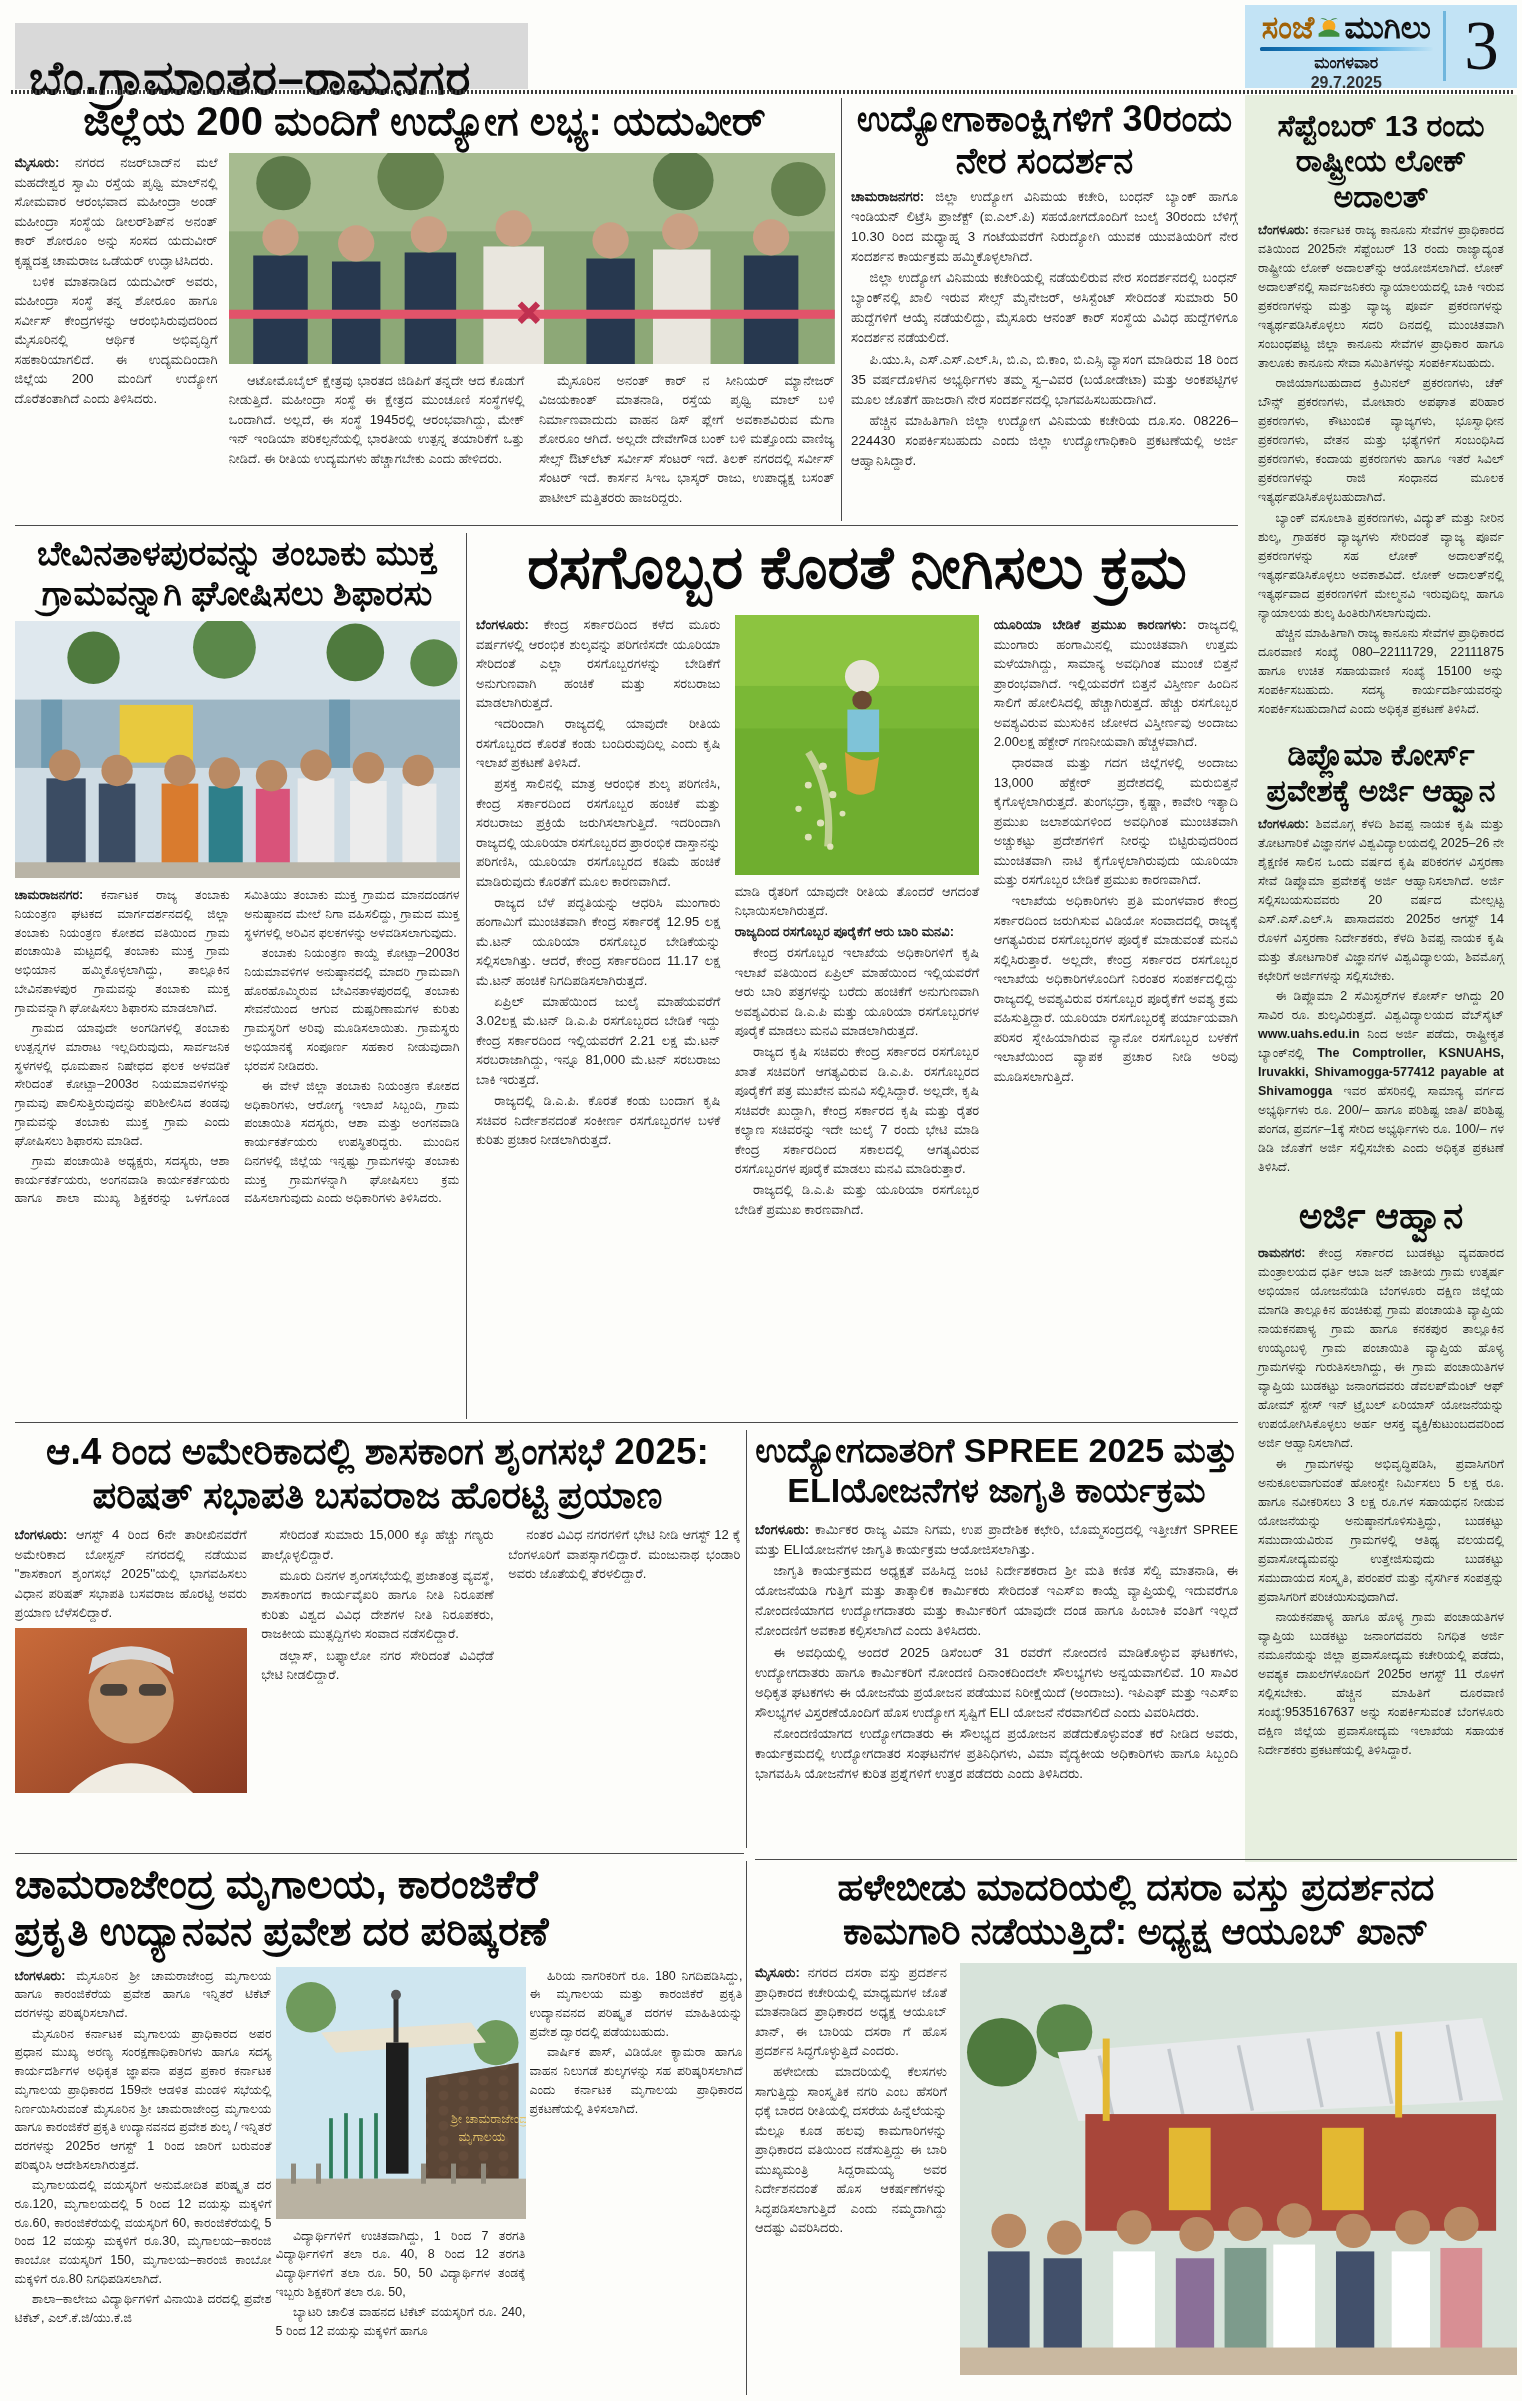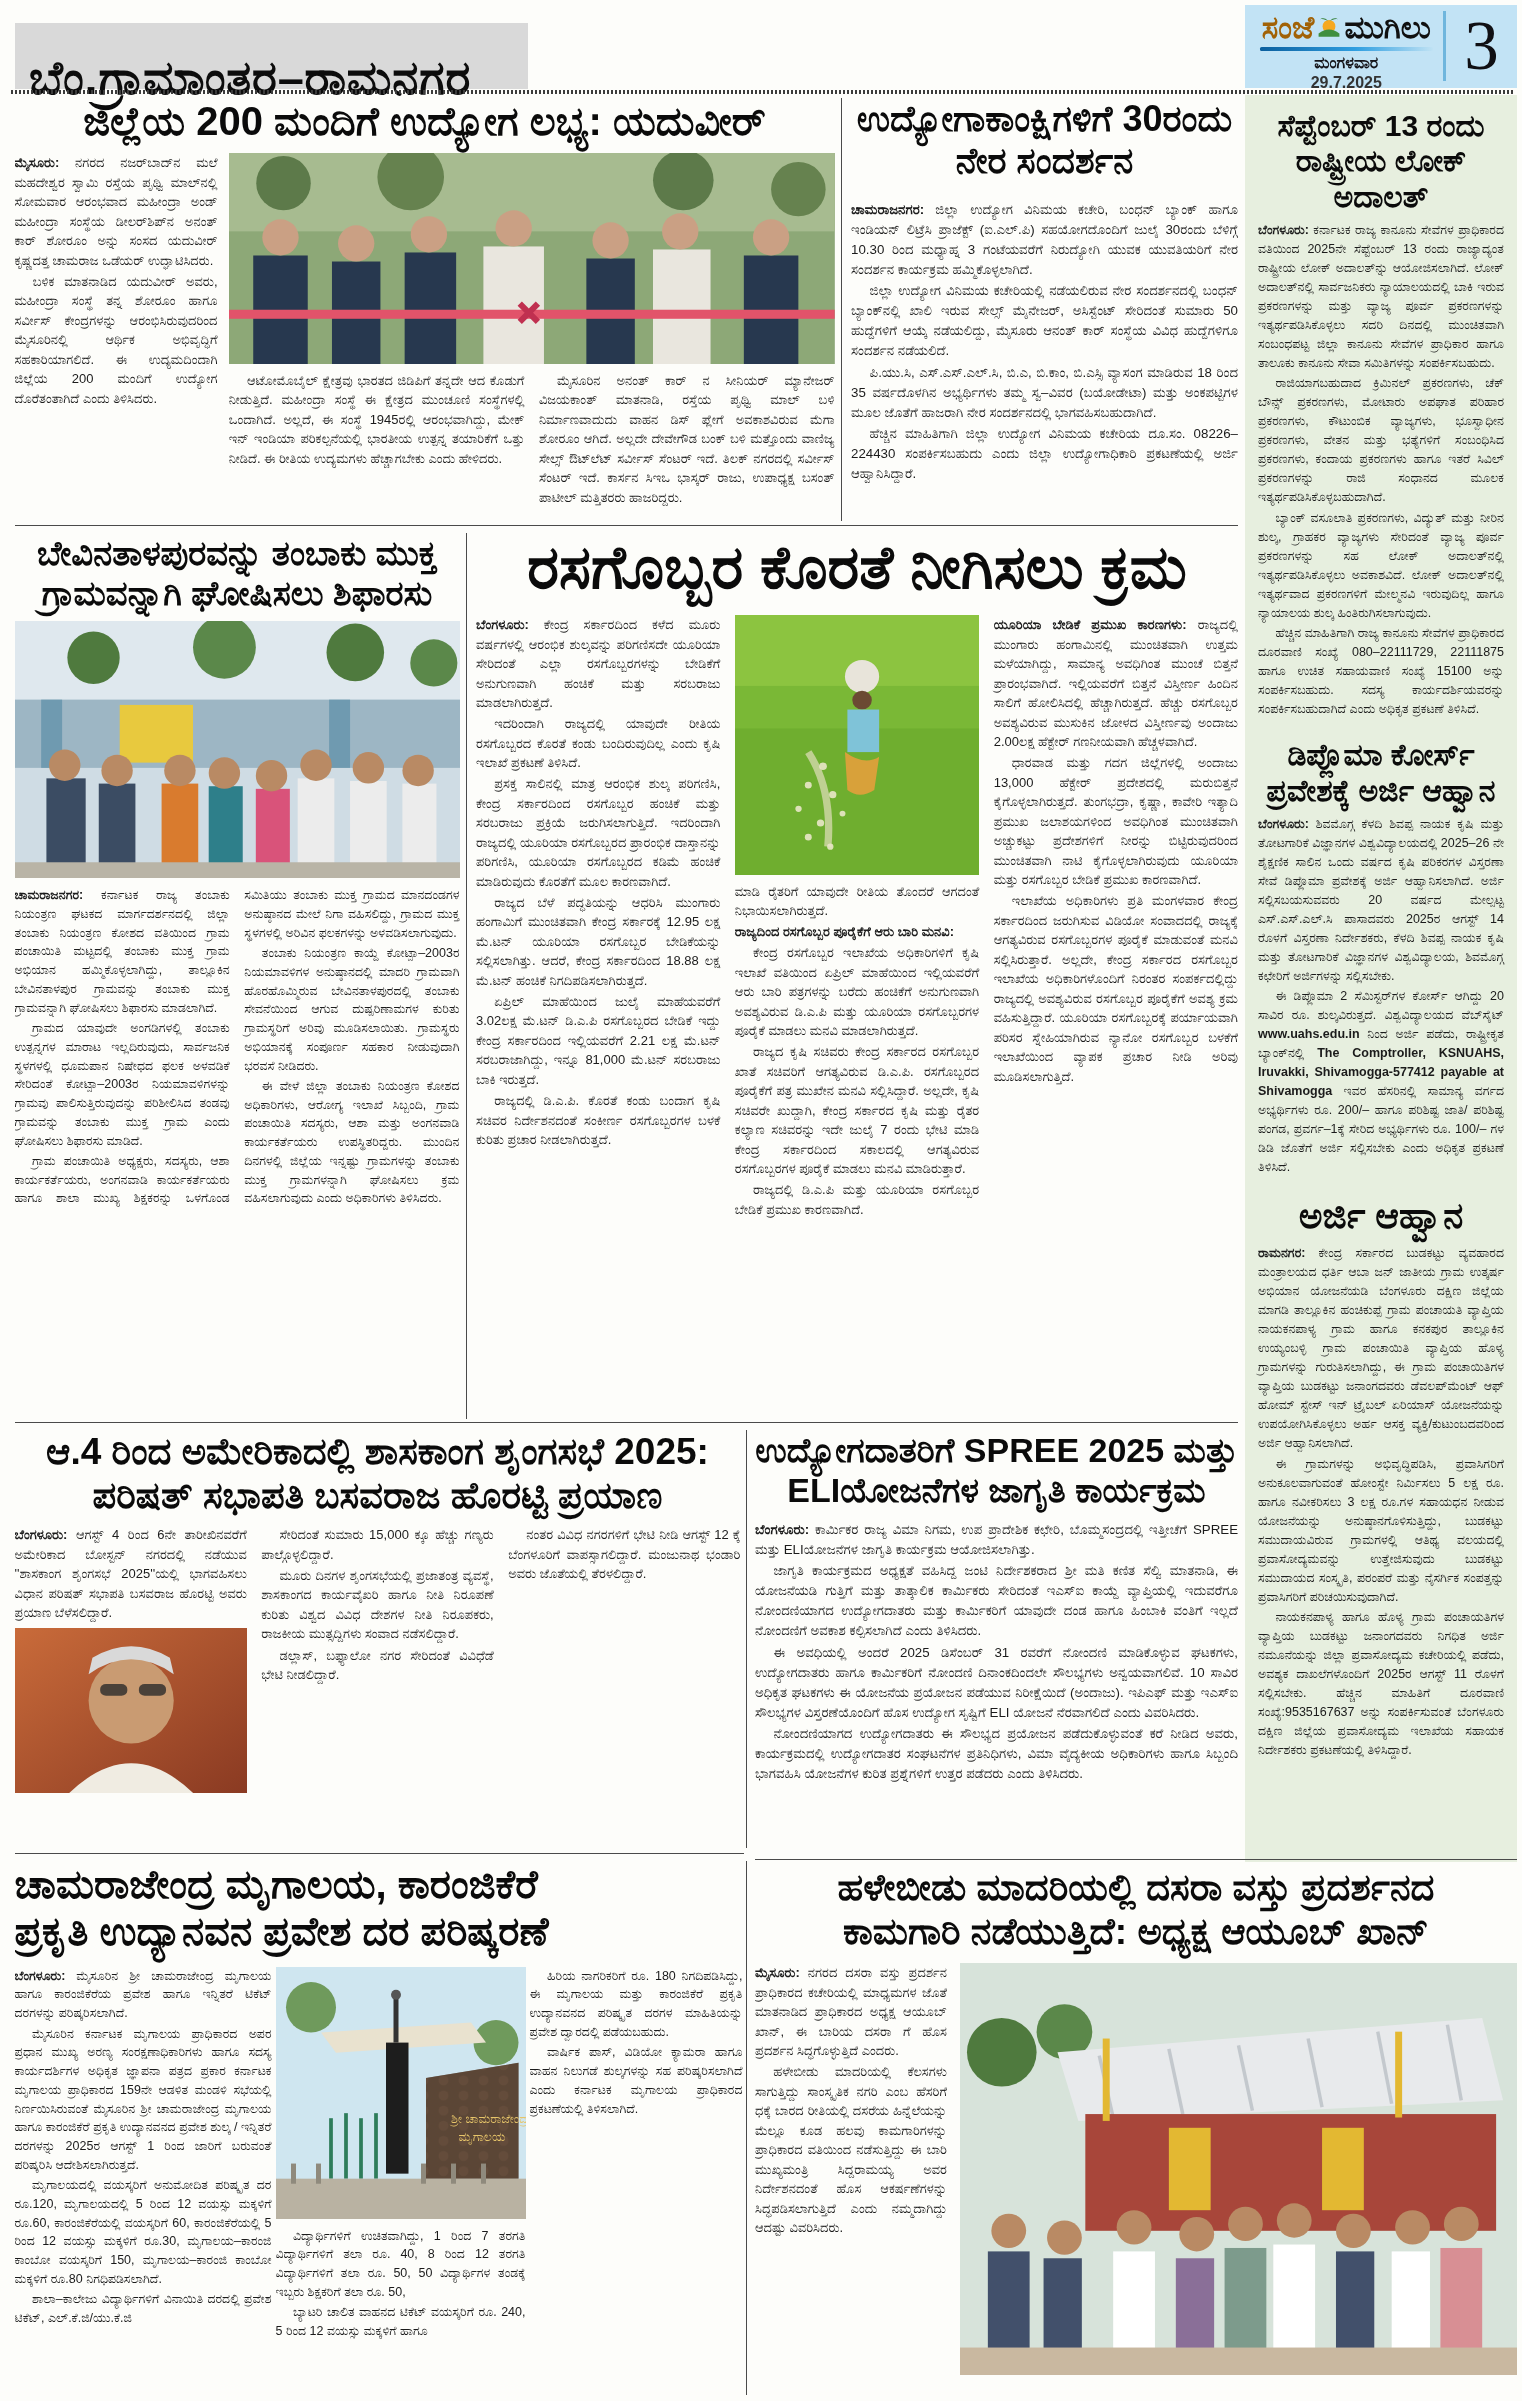--- a/index.html
+++ b/index.html
@@ -170,21 +170,21 @@
               <p>ಮೈಸೂರಿನ ಅನಂತ್ ಕಾರ್ ನ ಸೀನಿಯರ್ ಮ್ಯಾನೇಜರ್ ವಿಜಯಕಾಂತ್ ಮಾತನಾಡಿ, ರಸ್ತೆಯ ಪೃಥ್ವಿ ಮಾಲ್ ಬಳಿ ನಿರ್ಮಾಣವಾದುದು ವಾಹನ ಡಿಸ್ ಪ್ಲೇಗೆ ಅವಕಾಶವಿರುವ ಮೆಗಾ ಶೋರೂಂ ಆಗಿದೆ. ಅಲ್ಲದೇ ದೇವೇಗೌಡ ಬಂಕ್ ಬಳಿ ಮತ್ತೊಂದು ವಾಣಿಜ್ಯ ಸೇಲ್ಸ್ ಔಟ್‌ಲೆಟ್ ಸರ್ವೀಸ್ ಸೆಂಟರ್ ಇದೆ. ತಿಲಕ್ ನಗರದಲ್ಲಿ ಸರ್ವೀಸ್ ಸೆಂಟರ್ ಇದೆ. ಕಾರ್ಸನ ಸಿಇಒ ಭಾಸ್ಕರ್ ರಾಜು, ಉಪಾಧ್ಯಕ್ಷ ಬಸಂತ್ ಪಾಟೀಲ್ ಮತ್ತಿತರರು ಹಾಜರಿದ್ದರು.</p>
             </div>
         </div>
       </div>
     </div>
   </div>
 
   <div class="vrule" style="left:841px; top:98px; height:423px;"></div>
 
   <div class="article" style="left:851px; top:98px; width:387px; height:423px;">
-    <div class="headline" style="font-size:36px; margin-bottom:17px;">
+    <div class="headline" style="font-size:36px; margin-bottom:4px;">
       <div>ಉದ್ಯೋಗಾಕಾಂಕ್ಷಿಗಳಿಗೆ 30ರಂದು ನೇರ ಸಂದರ್ಶನ</div>
     </div>
     <div class="body-text" style="font-size:13.3px;">
       <p class="lead"><span class="dateline">ಚಾಮರಾಜನಗರ:</span> <span>ಜಿಲ್ಲಾ ಉದ್ಯೋಗ ವಿನಿಮಯ ಕಚೇರಿ, ಬಂಧನ್ ಬ್ಯಾಂಕ್ ಹಾಗೂ ಇಂಡಿಯನ್ ಲಿಟ್ರೆಸಿ ಪ್ರಾಜೆಕ್ಟ್ (ಐ.ಎಲ್.ಪಿ) ಸಹಯೋಗದೊಂದಿಗೆ ಜುಲೈ 30ರಂದು ಬೆಳಿಗ್ಗೆ 10.30 ರಿಂದ ಮಧ್ಯಾಹ್ನ 3 ಗಂಟೆಯವರೆಗೆ ನಿರುದ್ಯೋಗಿ ಯುವಕ ಯುವತಿಯರಿಗೆ ನೇರ ಸಂದರ್ಶನ ಕಾರ್ಯಕ್ರಮ ಹಮ್ಮಿಕೊಳ್ಳಲಾಗಿದೆ.</span></p>
       <div>
           <p>ಜಿಲ್ಲಾ ಉದ್ಯೋಗ ವಿನಿಮಯ ಕಚೇರಿಯಲ್ಲಿ ನಡೆಯಲಿರುವ ನೇರ ಸಂದರ್ಶನದಲ್ಲಿ ಬಂಧನ್ ಬ್ಯಾಂಕ್‌ನಲ್ಲಿ ಖಾಲಿ ಇರುವ ಸೇಲ್ಸ್ ಮೈನೇಜರ್, ಅಸಿಸ್ಟೆಂಟ್ ಸೇರಿದಂತೆ ಸುಮಾರು 50 ಹುದ್ದೆಗಳಿಗೆ ಆಯ್ಕೆ ನಡೆಯಲಿದ್ದು, ಮೈಸೂರು ಆನಂತ್ ಕಾರ್ ಸಂಸ್ಥೆಯ ವಿವಿಧ ಹುದ್ದೆಗಳಿಗೂ ಸಂದರ್ಶನ ನಡೆಯಲಿದೆ.</p>
           <p>ಪಿ.ಯು.ಸಿ, ಎಸ್.ಎಸ್.ಎಲ್.ಸಿ, ಬಿ.ಎ, ಬಿ.ಕಾಂ, ಬಿ.ಎಸ್ಸಿ ವ್ಯಾಸಂಗ ಮಾಡಿರುವ 18 ರಿಂದ 35 ವರ್ಷದೊಳಗಿನ ಅಭ್ಯರ್ಥಿಗಳು ತಮ್ಮ ಸ್ವ–ವಿವರ (ಬಯೋಡೇಟಾ) ಮತ್ತು ಅಂಕಪಟ್ಟಿಗಳ ಮೂಲ ಜೊತೆಗೆ ಹಾಜರಾಗಿ ನೇರ ಸಂದರ್ಶನದಲ್ಲಿ ಭಾಗವಹಿಸಬಹುದಾಗಿದೆ.</p>
           <p>ಹೆಚ್ಚಿನ ಮಾಹಿತಿಗಾಗಿ ಜಿಲ್ಲಾ ಉದ್ಯೋಗ ವಿನಿಮಯ ಕಚೇರಿಯ ದೂ.ಸಂ. 08226–224430 ಸಂಪರ್ಕಿಸಬಹುದು ಎಂದು ಜಿಲ್ಲಾ ಉದ್ಯೋಗಾಧಿಕಾರಿ ಪ್ರಕಟಣೆಯಲ್ಲಿ ಅರ್ಜಿ ಆಹ್ವಾನಿಸಿದ್ದಾರೆ.</p>
         </div>
     </div>
@@ -251,21 +251,21 @@
   <div class="vrule" style="left:466px; top:533px; height:886px;"></div>
 
   <div class="article" style="left:476px; top:533px; width:762px; height:886px;">
     <div class="headline" style="font-size:60px; margin-bottom:11.3px;">ರಸಗೊಬ್ಬರ ಕೊರತೆ ನೀಗಿಸಲು ಕ್ರಮ</div>
     <div class="cols-3" style="height:775px;">
       <div class="body-text">
         <p class="lead"><span class="dateline">ಬೆಂಗಳೂರು:</span> <span>ಕೇಂದ್ರ ಸರ್ಕಾರದಿಂದ ಕಳೆದ ಮೂರು ವರ್ಷಗಳಲ್ಲಿ ಆರಂಭಿಕ ಶುಲ್ಕವನ್ನು ಪರಿಗಣಿಸದೇ ಯೂರಿಯಾ ಸೇರಿದಂತೆ ಎಲ್ಲಾ ರಸಗೊಬ್ಬರಗಳನ್ನು ಬೇಡಿಕೆಗೆ ಅನುಗುಣವಾಗಿ ಹಂಚಿಕೆ ಮತ್ತು ಸರಬರಾಜು ಮಾಡಲಾಗಿರುತ್ತದೆ.</span></p>
         <div>
             <p>ಇದರಿಂದಾಗಿ ರಾಜ್ಯದಲ್ಲಿ ಯಾವುದೇ ರೀತಿಯ ರಸಗೊಬ್ಬರದ ಕೊರತೆ ಕಂಡು ಬಂದಿರುವುದಿಲ್ಲ ಎಂದು ಕೃಷಿ ಇಲಾಖೆ ಪ್ರಕಟಣೆ ತಿಳಿಸಿದೆ.</p>
             <p>ಪ್ರಸಕ್ತ ಸಾಲಿನಲ್ಲಿ ಮಾತ್ರ ಆರಂಭಿಕ ಶುಲ್ಕ ಪರಿಗಣಿಸಿ, ಕೇಂದ್ರ ಸರ್ಕಾರದಿಂದ ರಸಗೊಬ್ಬರ ಹಂಚಿಕೆ ಮತ್ತು ಸರಬರಾಜು ಪ್ರಕ್ರಿಯೆ ಜರುಗಿಸಲಾಗುತ್ತಿದೆ. ಇದರಿಂದಾಗಿ ರಾಜ್ಯದಲ್ಲಿ ಯೂರಿಯಾ ರಸಗೊಬ್ಬರದ ಪ್ರಾರಂಭಿಕ ದಾಸ್ತಾನನ್ನು ಪರಿಗಣಿಸಿ, ಯೂರಿಯಾ ರಸಗೊಬ್ಬರದ ಕಡಿಮೆ ಹಂಚಿಕೆ ಮಾಡಿರುವುದು ಕೊರತೆಗೆ ಮೂಲ ಕಾರಣವಾಗಿದೆ.</p>
-            <p>ರಾಜ್ಯದ ಬೆಳೆ ಪದ್ಧತಿಯನ್ನು ಆಧರಿಸಿ ಮುಂಗಾರು ಹಂಗಾಮಿಗೆ ಮುಂಚಿತವಾಗಿ ಕೇಂದ್ರ ಸರ್ಕಾರಕ್ಕೆ 12.95 ಲಕ್ಷ ಮೆ.ಟನ್ ಯೂರಿಯಾ ರಸಗೊಬ್ಬರ ಬೇಡಿಕೆಯನ್ನು ಸಲ್ಲಿಸಲಾಗಿತ್ತು. ಆದರೆ, ಕೇಂದ್ರ ಸರ್ಕಾರದಿಂದ 18.88 ಲಕ್ಷ ಮೆ.ಟನ್ ಹಂಚಿಕೆ ನಿಗದಿಪಡಿಸಲಾಗಿರುತ್ತದೆ.</p>
+            <p>ರಾಜ್ಯದ ಬೆಳೆ ಪದ್ಧತಿಯನ್ನು ಆಧರಿಸಿ ಮುಂಗಾರು ಹಂಗಾಮಿಗೆ ಮುಂಚಿತವಾಗಿ ಕೇಂದ್ರ ಸರ್ಕಾರಕ್ಕೆ 12.95 ಲಕ್ಷ ಮೆ.ಟನ್ ಯೂರಿಯಾ ರಸಗೊಬ್ಬರ ಬೇಡಿಕೆಯನ್ನು ಸಲ್ಲಿಸಲಾಗಿತ್ತು. ಆದರೆ, ಕೇಂದ್ರ ಸರ್ಕಾರದಿಂದ 11.17 ಲಕ್ಷ ಮೆ.ಟನ್ ಹಂಚಿಕೆ ನಿಗದಿಪಡಿಸಲಾಗಿರುತ್ತದೆ.</p>
             <p>ಏಪ್ರಿಲ್ ಮಾಹೆಯಿಂದ ಜುಲೈ ಮಾಹೆಯವರೆಗೆ 3.02ಲಕ್ಷ ಮೆ.ಟನ್ ಡಿ.ಎ.ಪಿ ರಸಗೊಬ್ಬರದ ಬೇಡಿಕೆ ಇದ್ದು ಕೇಂದ್ರ ಸರ್ಕಾರದಿಂದ ಇಲ್ಲಿಯವರೆಗೆ 2.21 ಲಕ್ಷ ಮೆ.ಟನ್ ಸರಬರಾಜಾಗಿದ್ದು, ಇನ್ನೂ 81,000 ಮೆ.ಟನ್ ಸರಬರಾಜು ಬಾಕಿ ಇರುತ್ತದೆ.</p>
             <p>ರಾಜ್ಯದಲ್ಲಿ ಡಿ.ಎ.ಪಿ. ಕೊರತೆ ಕಂಡು ಬಂದಾಗ ಕೃಷಿ ಸಚಿವರ ನಿರ್ದೇಶನದಂತೆ ಸಂಕೀರ್ಣ ರಸಗೊಬ್ಬರಗಳ ಬಳಕೆ ಕುರಿತು ಪ್ರಚಾರ ನೀಡಲಾಗಿರುತ್ತದೆ.</p>
           </div>
       </div>
       <div>
         <div class="photo" style="height:260px; margin-bottom:6.5px;">
           <svg viewBox="0 0 100 110" preserveAspectRatio="none">
             <rect width="100" height="110" fill="#6fae2f"></rect>
             <rect width="100" height="34" fill="#8cc440"></rect>
             <rect y="30" width="100" height="18" fill="#7ab836"></rect>

